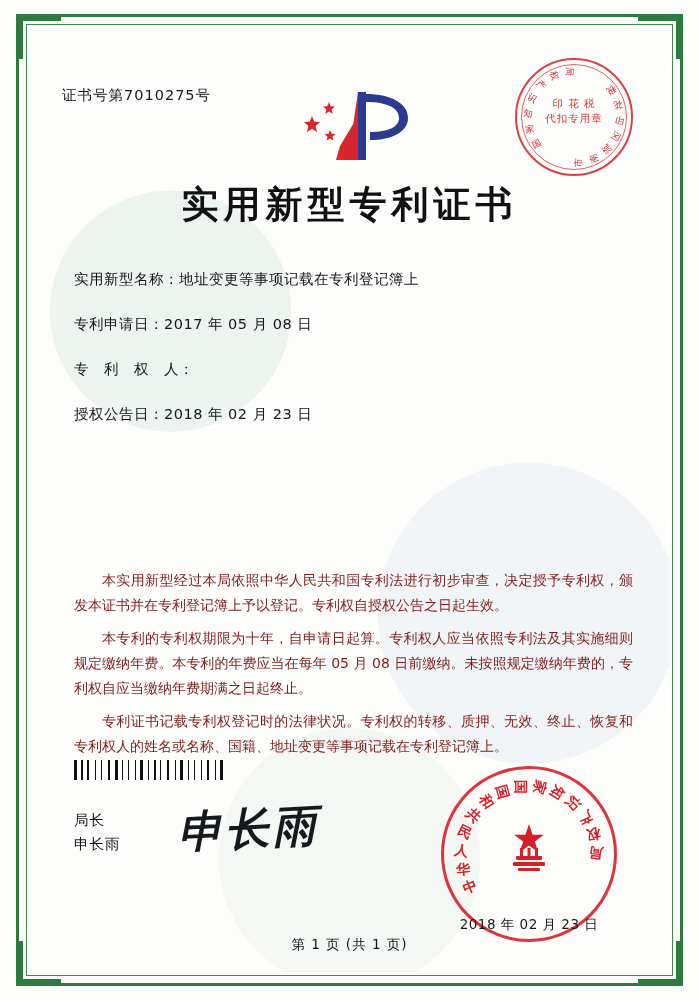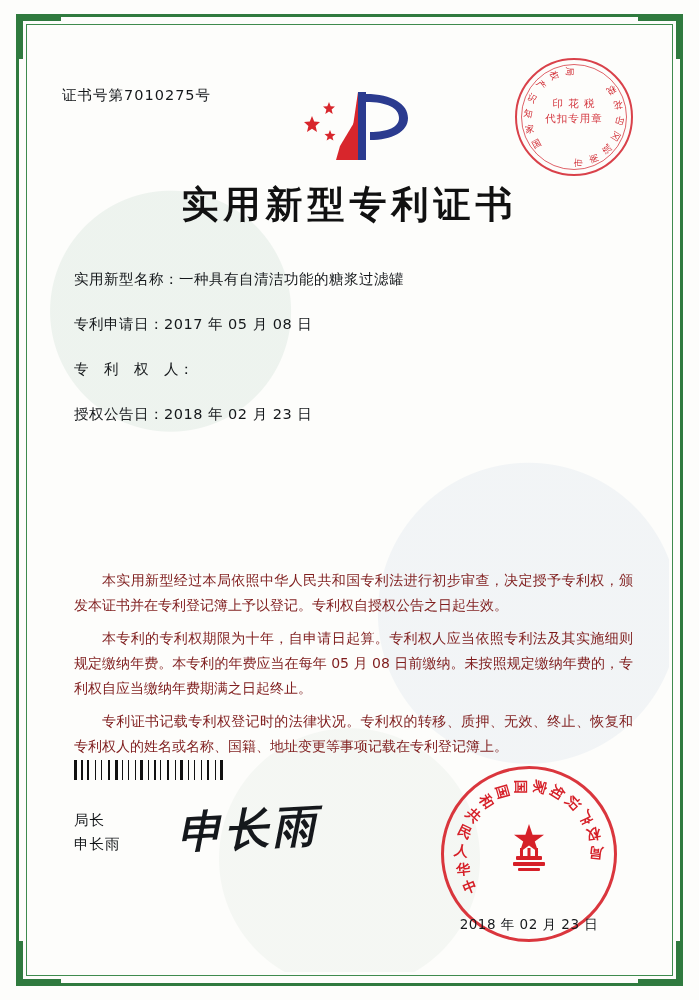--- a/index.html
+++ b/index.html
@@ -355,21 +355,21 @@
         <div>印 花 税</div>
         <div>代扣专用章</div>
       </div>
     </div>
 
     <div class="main-title">实用新型专利证书</div>
 
     <div class="fields">
       <div class="field-row">
         <span class="field-label">实用新型名称：</span>
-        <span class="field-value">一种具有自清洁功能的糖浆过滤罐</span>
+        <span class="field-value">地址变更等事项记载在专利登记簿上</span>
       </div>
       <div class="field-row">
         <span class="field-label">专利申请日：</span>
         <span class="field-value">2017 年 05 月 08 日</span>
       </div>
       <div class="field-row">
         <span class="field-label">专　利　权　人：</span>
       </div>
       <div class="field-row">
         <span class="field-label">授权公告日：</span>
@@ -465,15 +465,16 @@
             <rect x="24" y="30" width="3" height="9"></rect>
             <rect x="31.5" y="30" width="3" height="9"></rect>
             <rect x="39" y="30" width="3" height="9"></rect>
             <rect x="22" y="50" width="22" height="3" rx="1"></rect>
           </g>
         </svg>
       </div>
       <div class="seal-date">2018 年 02 月 23 日</div>
     </div>
 
+    <div class="footer">第 1 页 (共 1 页)</div>
 
   </div>
 </div>
 
 </body></html>

